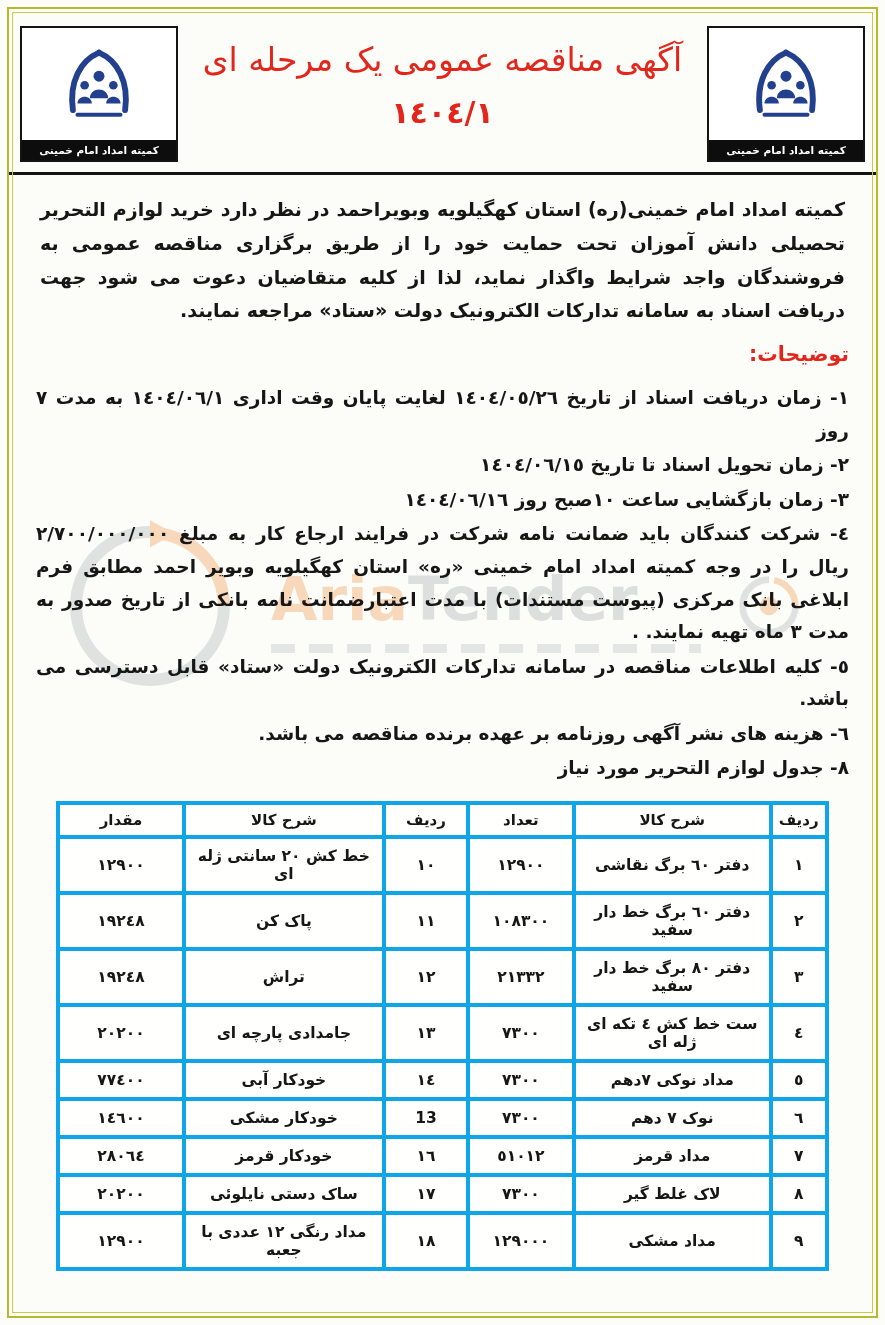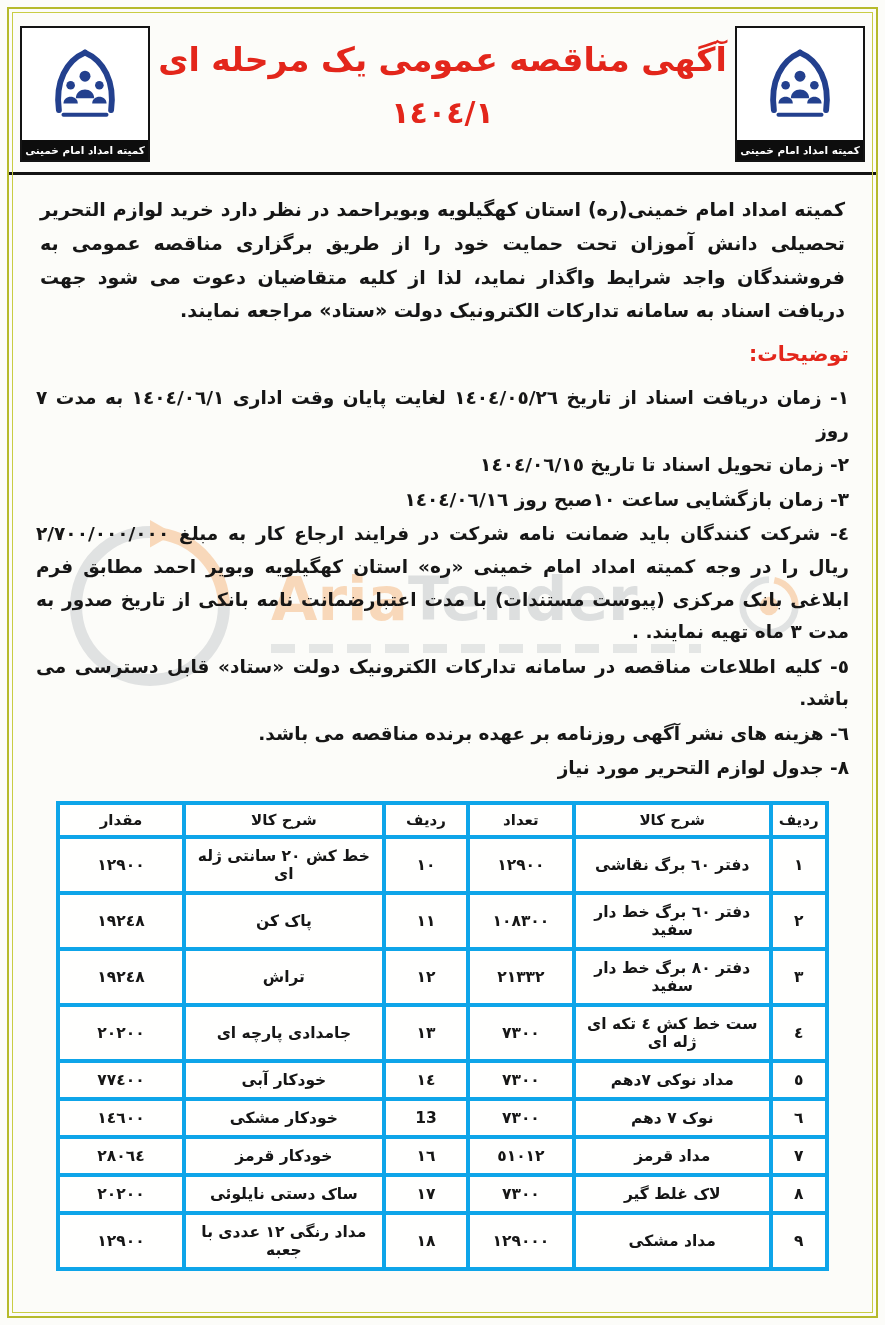--- a/index.html
+++ b/index.html
@@ -7,25 +7,25 @@
     position:relative; width:885px; height:1325px; margin:0 auto;
     background:#fcfcf9; overflow:hidden;
     font-family:"DejaVu Sans","Liberation Sans",sans-serif;
     color:#161616;
   }
   .frame-outer { position:absolute; inset:7px; border:2px solid #b6ba2c; pointer-events:none; z-index:5; }
   .frame-inner { position:absolute; inset:12px; border:1px solid #c9cd44; pointer-events:none; z-index:5; }
 
   
   .header { position:relative; z-index:2; display:flex; justify-content:space-between; align-items:flex-start; padding:26px 20px 8px; }
-  .logo-box { width:130px; height:136px; border:2px solid #141414; background:#fff; display:flex; flex-direction:column; box-sizing:border-box; }
+  .logo-box { width:158px; height:136px; border:2px solid #141414; background:#fff; display:flex; flex-direction:column; box-sizing:border-box; }
   .emblem { flex:1; display:flex; align-items:center; justify-content:center; }
   .logo-caption { background:#0d0d0d; color:#fff; font-size:10.5px; font-weight:700; text-align:center; padding:4px 2px; direction:rtl; }
   .titles { flex:1; text-align:center; direction:rtl; padding-top:14px; }
-  .title-main { color:#e3261b; font-size:33px; font-weight:700; letter-spacing:0; }
+  .title-main { color:#e3261b; font-size:33px; font-weight:400; letter-spacing:0; }
   .title-year { color:#e3261b; font-size:30px; font-weight:800; margin-top:16px; }
   .header-divider { border-top:3px solid #141414; margin:2px 9px 0; position:relative; z-index:2; }
 
   
   .content { position:relative; z-index:2; direction:rtl; padding:10px 36px 0; font-weight:700; }
   .intro { font-size:19px; line-height:1.78; text-align:justify; margin:8px 4px 14px; }
   .notes-heading { color:#e3261b; font-size:20.5px; font-weight:800; margin:10px 0 16px; }
   .note { font-size:18.5px; line-height:1.76; margin:2px 0; text-align:justify; }
 
   

